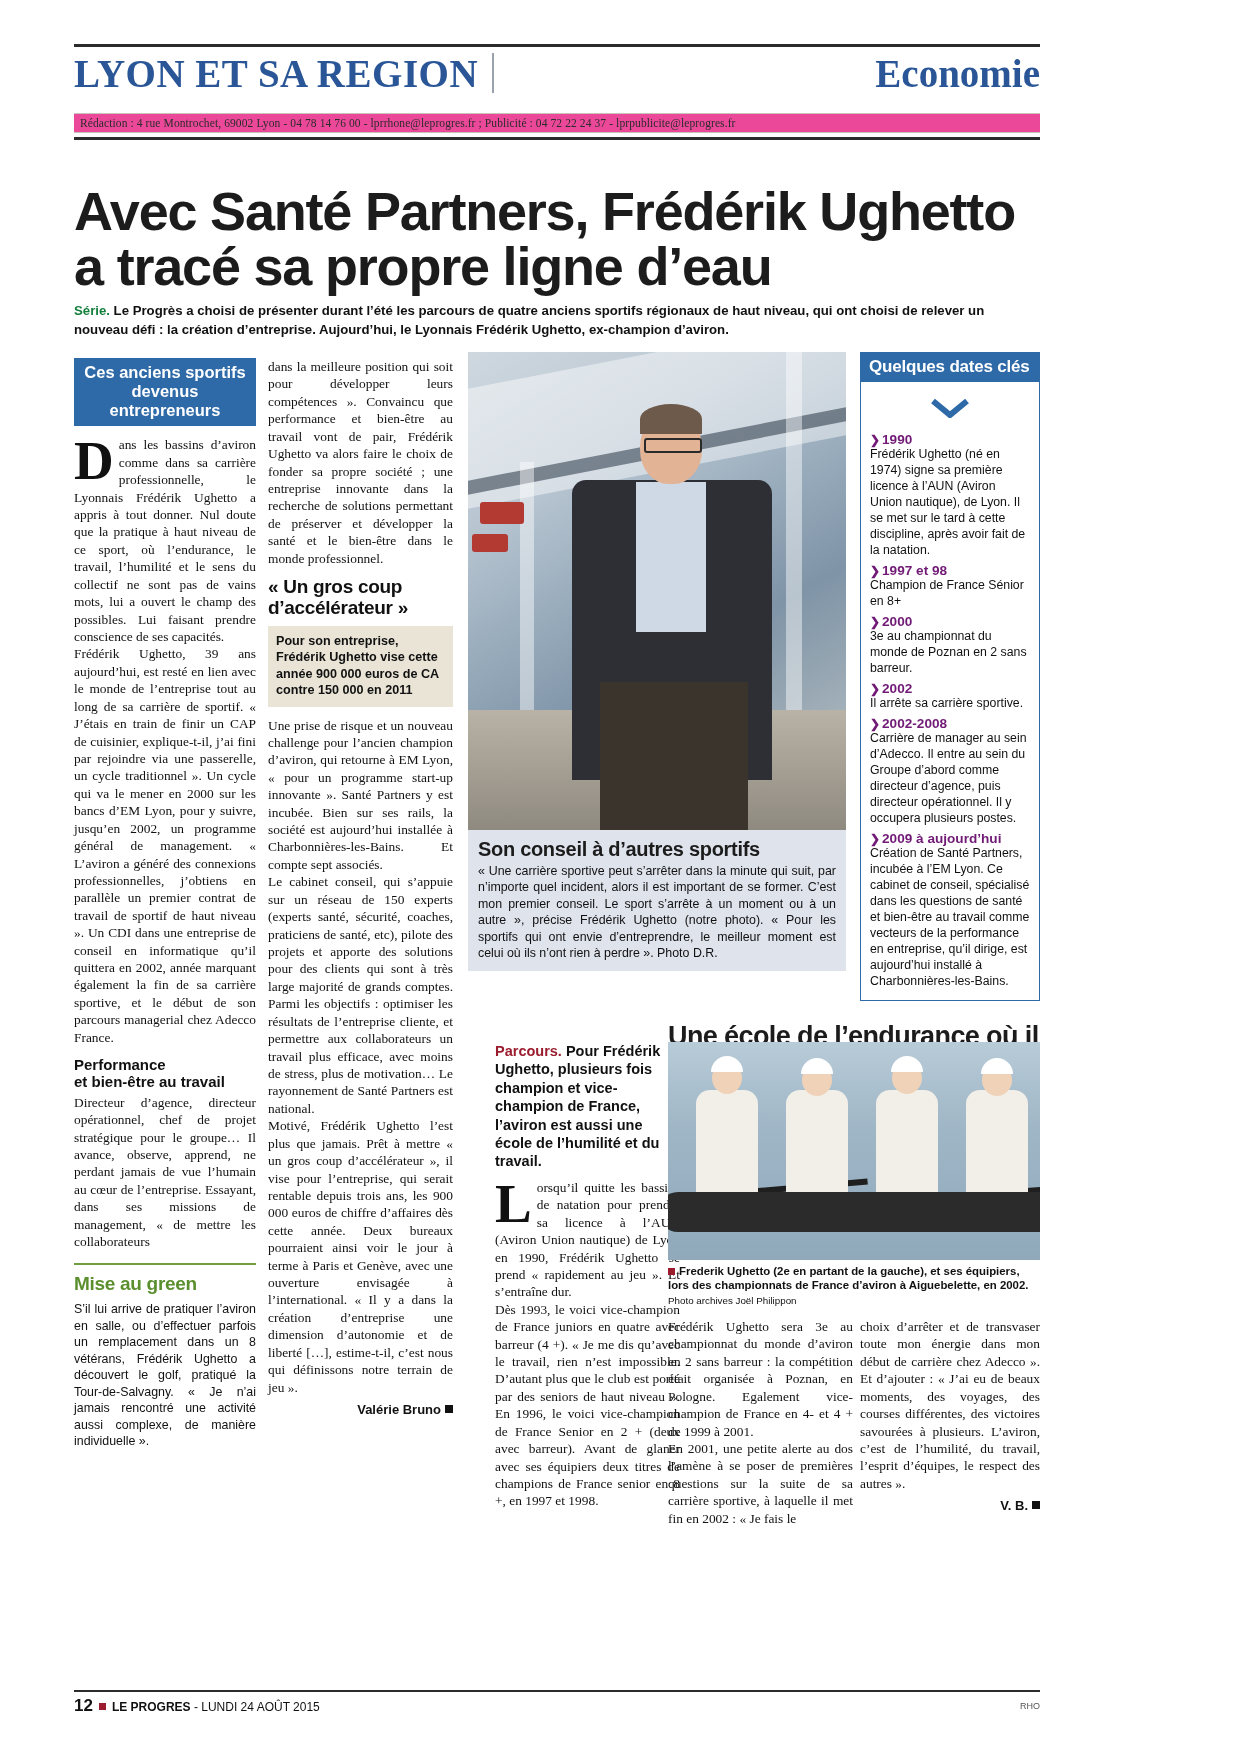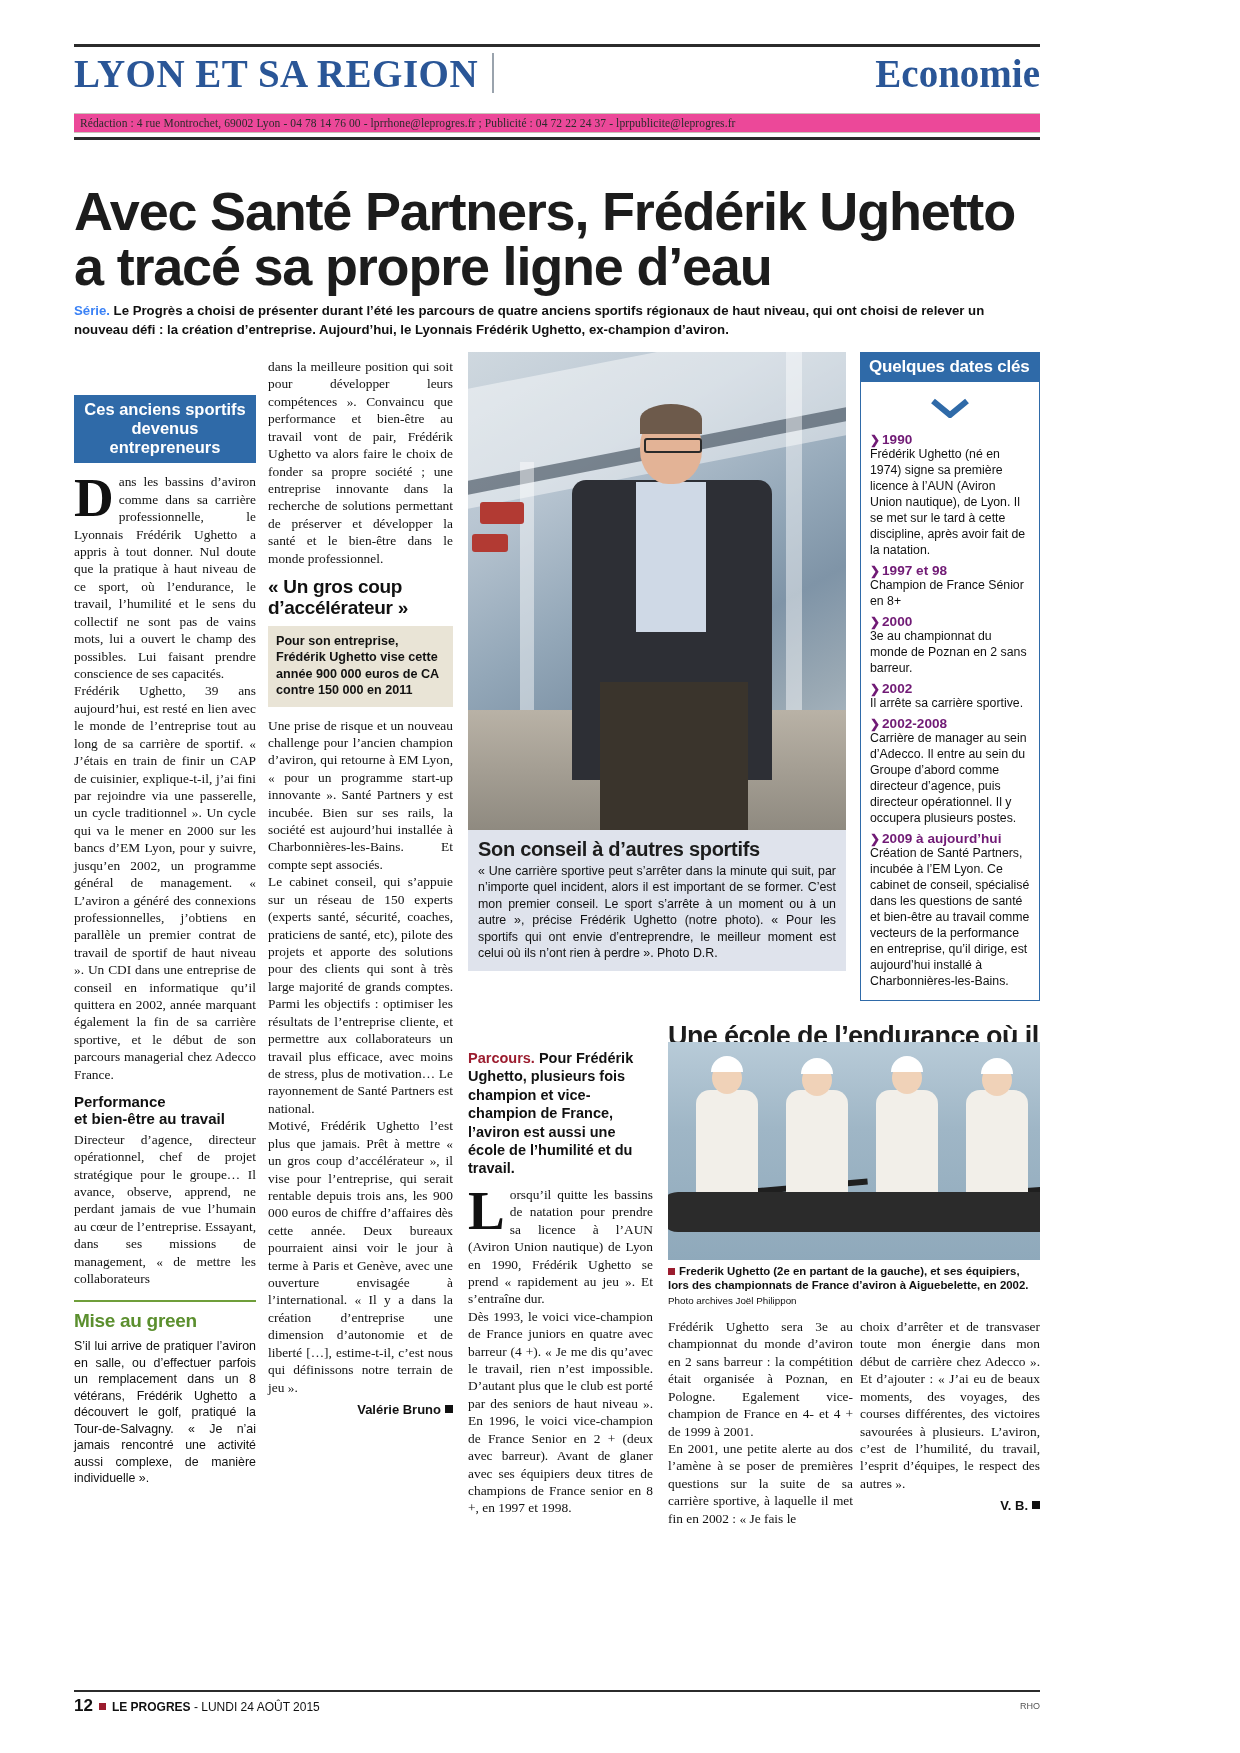--- a/index.html
+++ b/index.html
@@ -20,34 +20,34 @@
 
   
   .headline{position:absolute;left:74px;top:148px;width:966px;
             font-family:"Liberation Sans",sans-serif;font-weight:bold;font-size:54px;line-height:1.02;
             letter-spacing:-1.2px;color:#1c1c1c;}
   .headline span{display:block;}
 
   
   .chapeau{position:absolute;left:74px;top:302px;width:966px;
            font-family:"Liberation Sans",sans-serif;font-weight:bold;font-size:13.2px;line-height:1.42;color:#111;}
-  .chapeau .serie{color:#3b82f6;}
+  .chapeau .serie{color:#15803d;}
 
   
   .col{position:absolute;font-family:"Liberation Serif",serif;font-size:13.4px;line-height:1.30;
        text-align:justify;color:#111;hyphens:auto;}
   .col p{margin:0 0 0 0;text-indent:0;}
   .col p + p{margin-top:0;}
 
   .c1{left:74px;top:358px;width:182px;}
   .c2{left:268px;top:358px;width:185px;}
 
   
   .banner{background:#2f6aa8;color:#fff;font-family:"Liberation Sans",sans-serif;font-weight:bold;
-          font-size:16.5px;line-height:1.16;text-align:center;padding:5px 4px 6px 4px;margin-bottom:10px;margin-top:37px;}
+          font-size:16.5px;line-height:1.16;text-align:center;padding:5px 4px 6px 4px;margin-bottom:10px;}
 
   .dropcap::first-letter{float:left;font-family:"Liberation Serif",serif;font-weight:bold;
         font-size:55px;line-height:.78;padding:4px 5px 0 0;color:#111;}
 
   .subhead{font-family:"Liberation Sans",sans-serif;font-weight:bold;font-size:15px;line-height:1.12;
            color:#111;margin:11px 0 3px 0;text-align:left;}
   .subhead2{font-family:"Liberation Sans",sans-serif;font-weight:bold;font-size:19px;line-height:1.08;
            color:#111;margin:10px 0 8px 0;text-align:left;letter-spacing:-.3px;}
 
   
@@ -88,21 +88,21 @@
   .chev{display:block;margin:10px auto 14px auto;width:40px;height:20px;}
   .d-term{font-family:"Liberation Sans",sans-serif;font-weight:bold;font-size:13.6px;color:#701a75;margin-top:4px;}
   .d-term .arrow{font-size:12px;margin-right:2px;}
   .d-def{font-family:"Liberation Sans",sans-serif;font-size:12.3px;line-height:1.30;color:#111;text-align:left;}
 
   
   .deck2{position:absolute;left:668px;top:1000px;width:372px;
          font-family:"Liberation Sans",sans-serif;font-size:27px;line-height:1.07;color:#1c1c1c;letter-spacing:-.6px;}
 
   
-  .c3{left:468px;top:1042px;width:185px;margin-top:7px;}
+  .c3{left:495px;top:1042px;width:185px;}
   .c4{left:668px;top:1042px;width:185px;}
   .c6{left:860px;top:1318px;width:180px;}
 
   .parcours{font-family:"Liberation Sans",sans-serif;font-weight:bold;font-size:14.5px;line-height:1.27;color:#111;text-align:left;}
   .parcours .lbl{color:#9b1c2e;}
 
   
   .photo-row{position:absolute;left:668px;top:1042px;width:372px;height:218px;overflow:hidden;background:#9fb7c9;}
   .pr-water{position:absolute;inset:0;background:linear-gradient(#b8cbd8 0%,#9fb6c6 40%,#8fa9bb 100%);}
   .pr-boat{position:absolute;left:-10px;top:150px;width:400px;height:40px;background:#2b2b2b;border-radius:40px 8px 8px 40px;}

